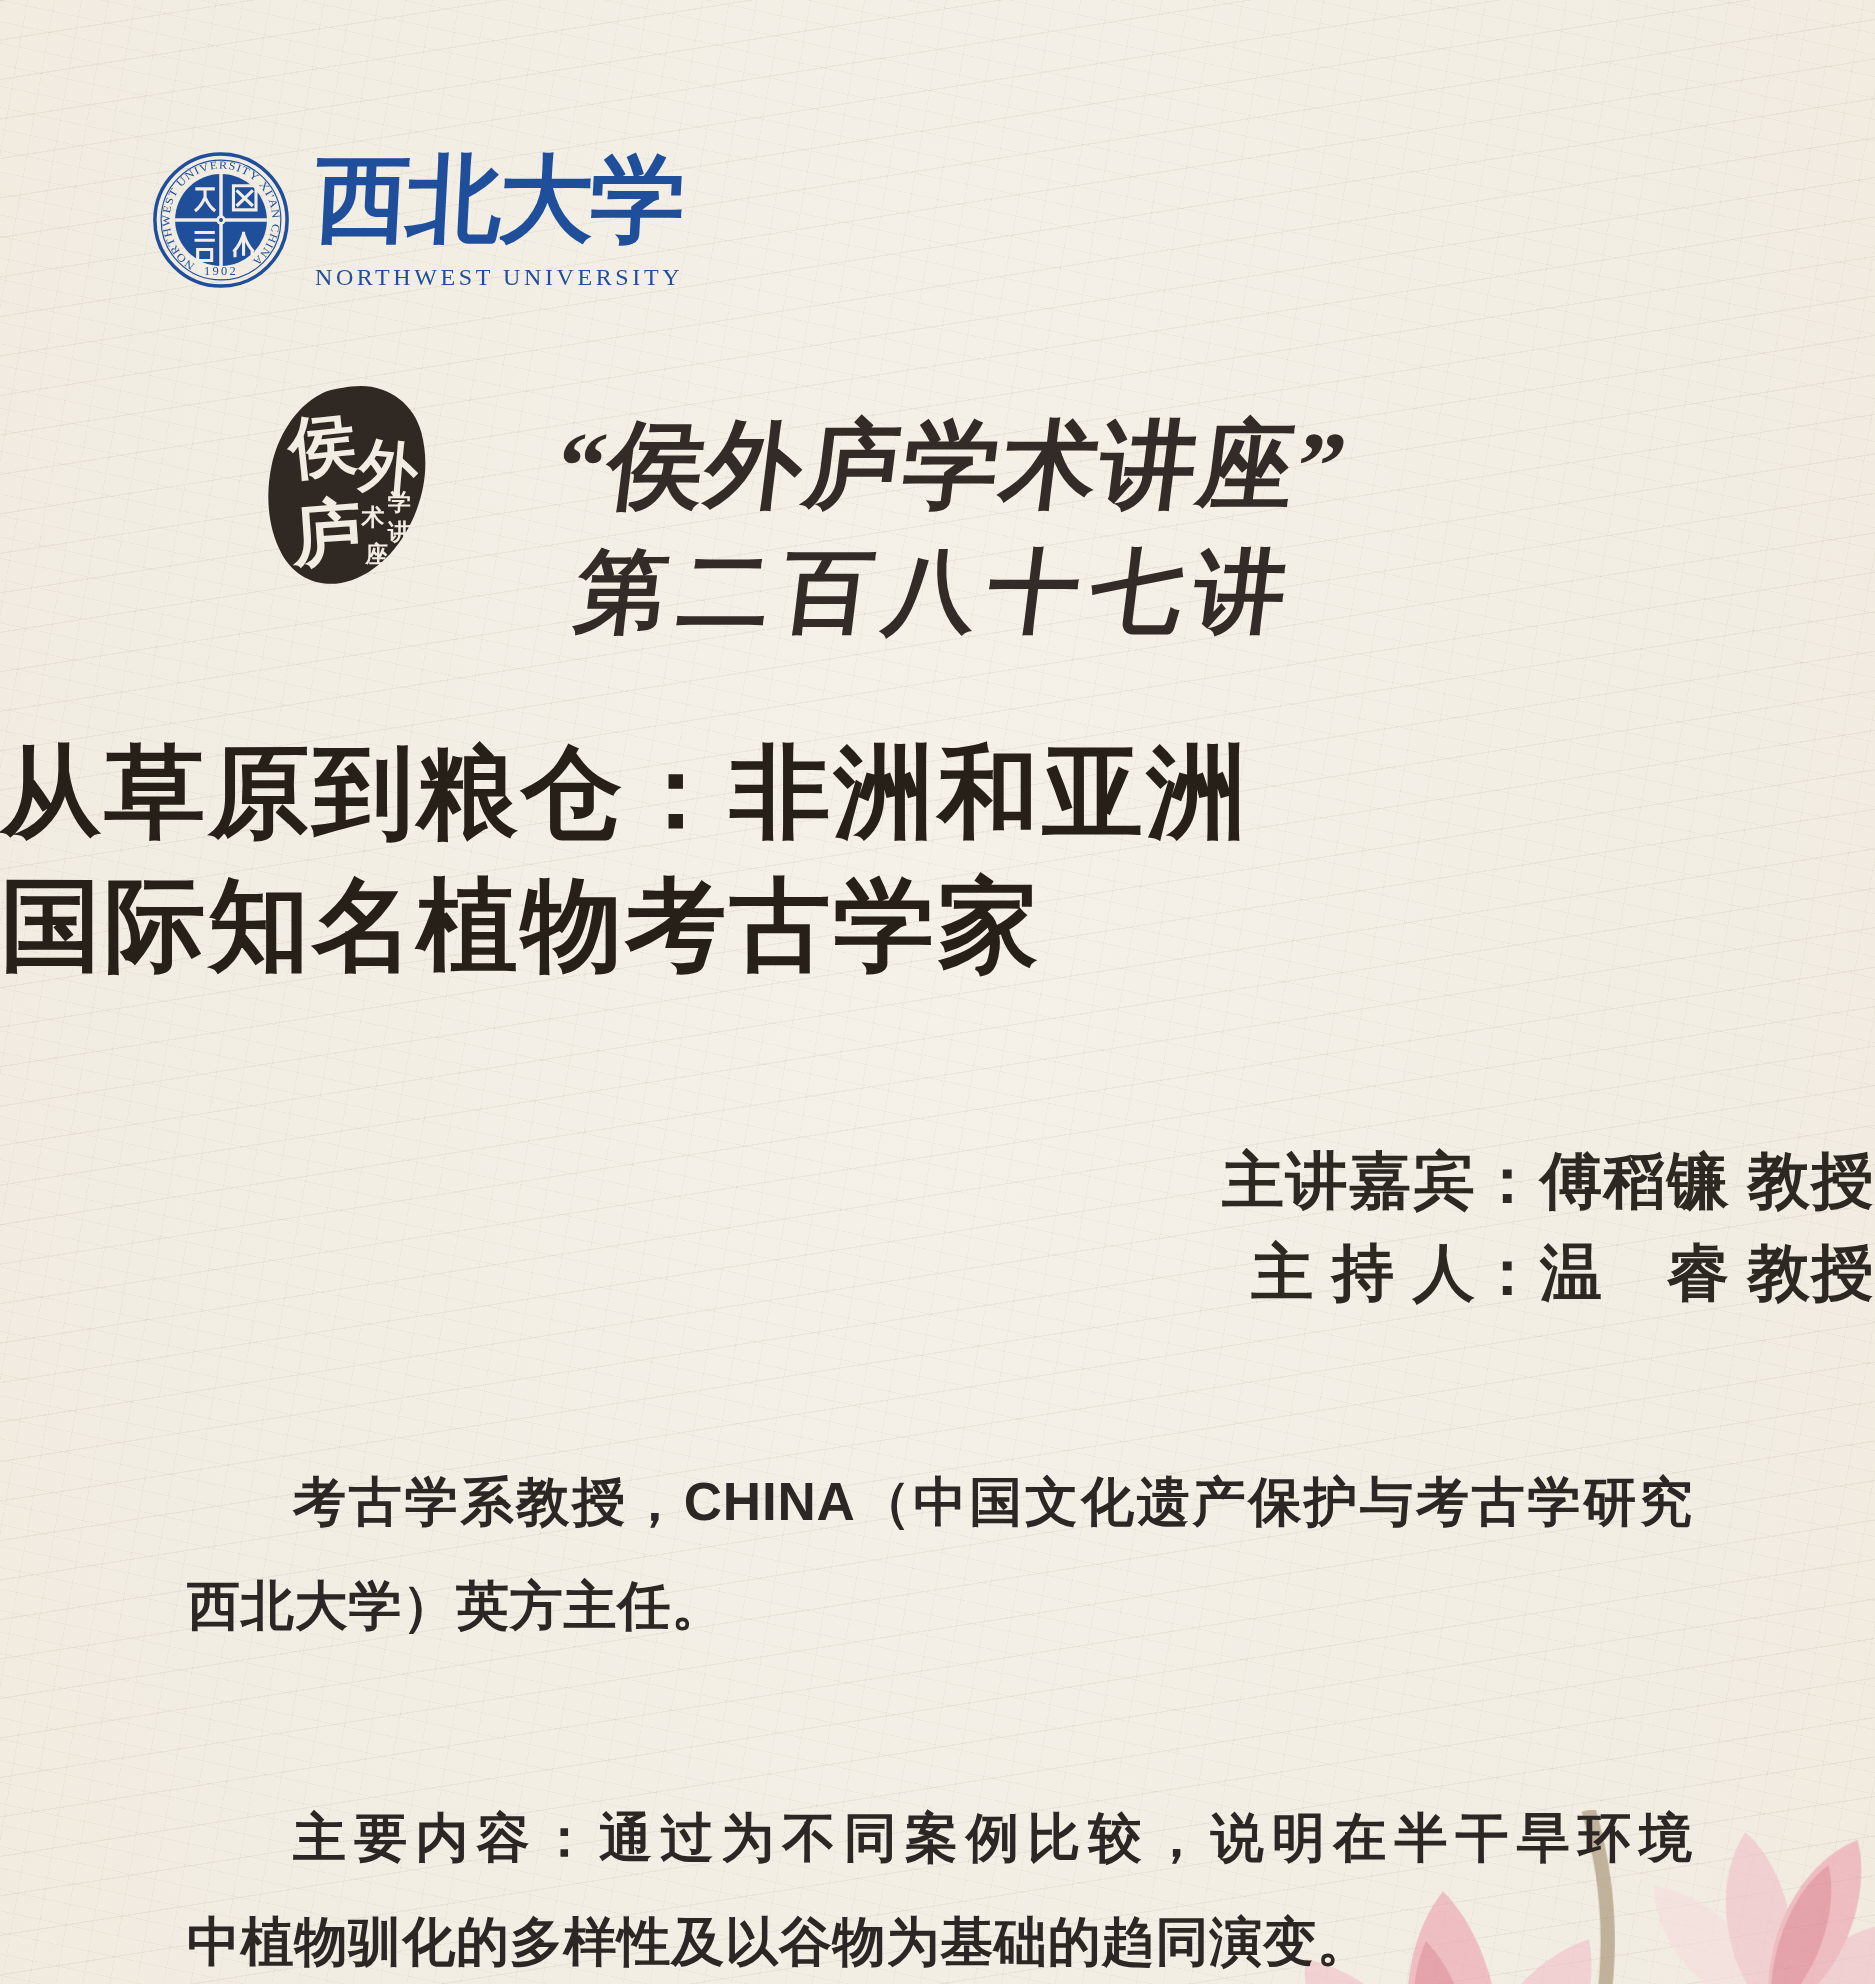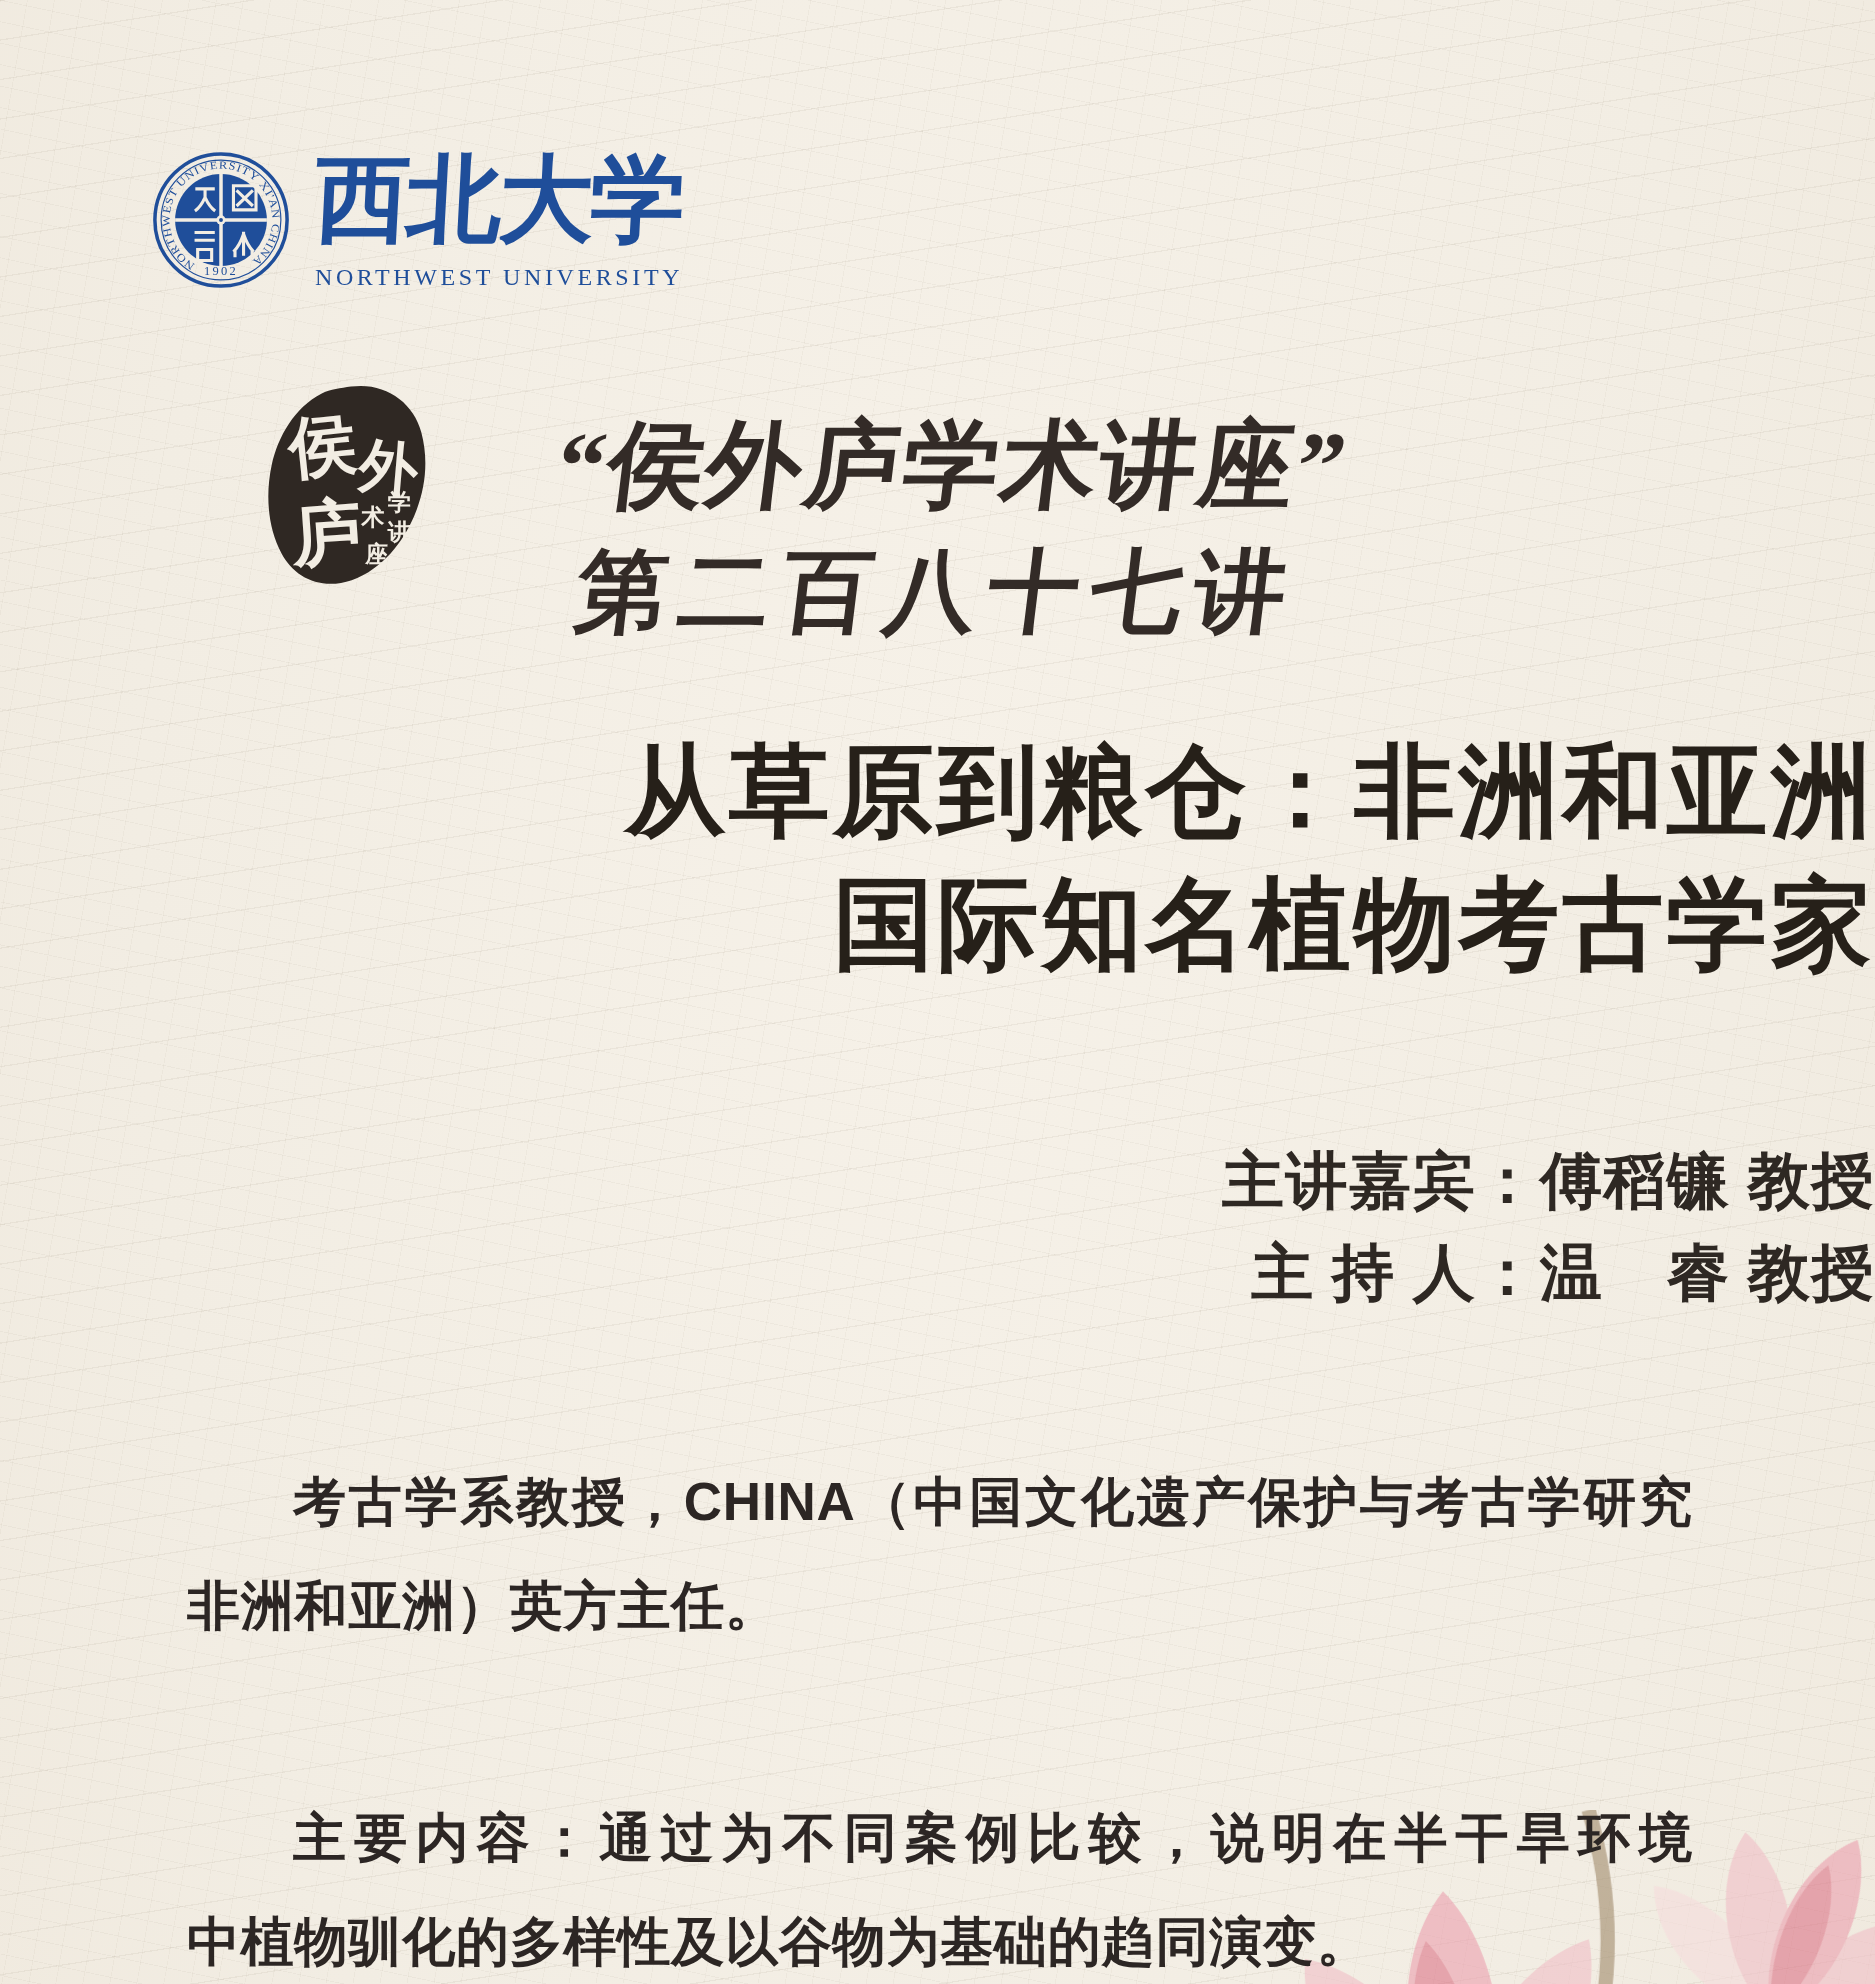--- a/index.html
+++ b/index.html
@@ -45,21 +45,21 @@
   .series-seal{left:260px;top:381px;width:177px;height:216px;position:absolute;z-index:2;}
   .series-titles{
     left:445px;top:403px;width:1000px;text-align:center;
     font-family:var(--serif);font-weight:700;color:#332b27;
     transform:skewX(-7deg);
   }
   .series-line1{font-size:96px;line-height:125px;letter-spacing:2.4px;}
   .series-line2{font-size:91px;line-height:119px;letter-spacing:12px;margin-top:4.8px;}
 
   
-  .title{left:0;right:0;top:726px;text-align:right;font-family:Liberation Serif, serif;}
+  .title{left:0;right:0;top:726px;text-align:left;font-family:Liberation Sans, sans-serif;}
   .title-line{
     display:block;font-size:101px;line-height:133px;
     font-weight:900;letter-spacing:3.2px;color:#262019;
   }
 
   
   .people{left:0;right:0;top:1135px;text-align:right;font-family:var(--serif);}
   .people div{font-size:62px;line-height:92px;font-weight:800;letter-spacing:1.6px;}
 
   
@@ -175,21 +175,21 @@
     <span class="title-line">国际知名植物考古学家</span>
   </h1>
 
   <div class="layer-text people">
     <div>主讲嘉宾：傅稻镰 教授</div>
     <div>主 持 人：温　睿 教授</div>
   </div>
 
   <div class="layer-text body-text bio">
       <p class="bline">考古学系教授，CHINA（中国文化遗产保护与考古学研究</p>
-      <p class="bline">非洲和亚洲）英方主任。</p>
+      <p class="bline">西北大学）英方主任。</p>
     </div>
 
   <div class="layer-text body-text abstract">
       <p class="bline">主要内容：通过为不同案例比较，说明在半干旱环境</p>
       <p class="bline">中植物驯化的多样性及以谷物为基础的趋同演变。</p>
     </div>
 
 </div>
 
 

